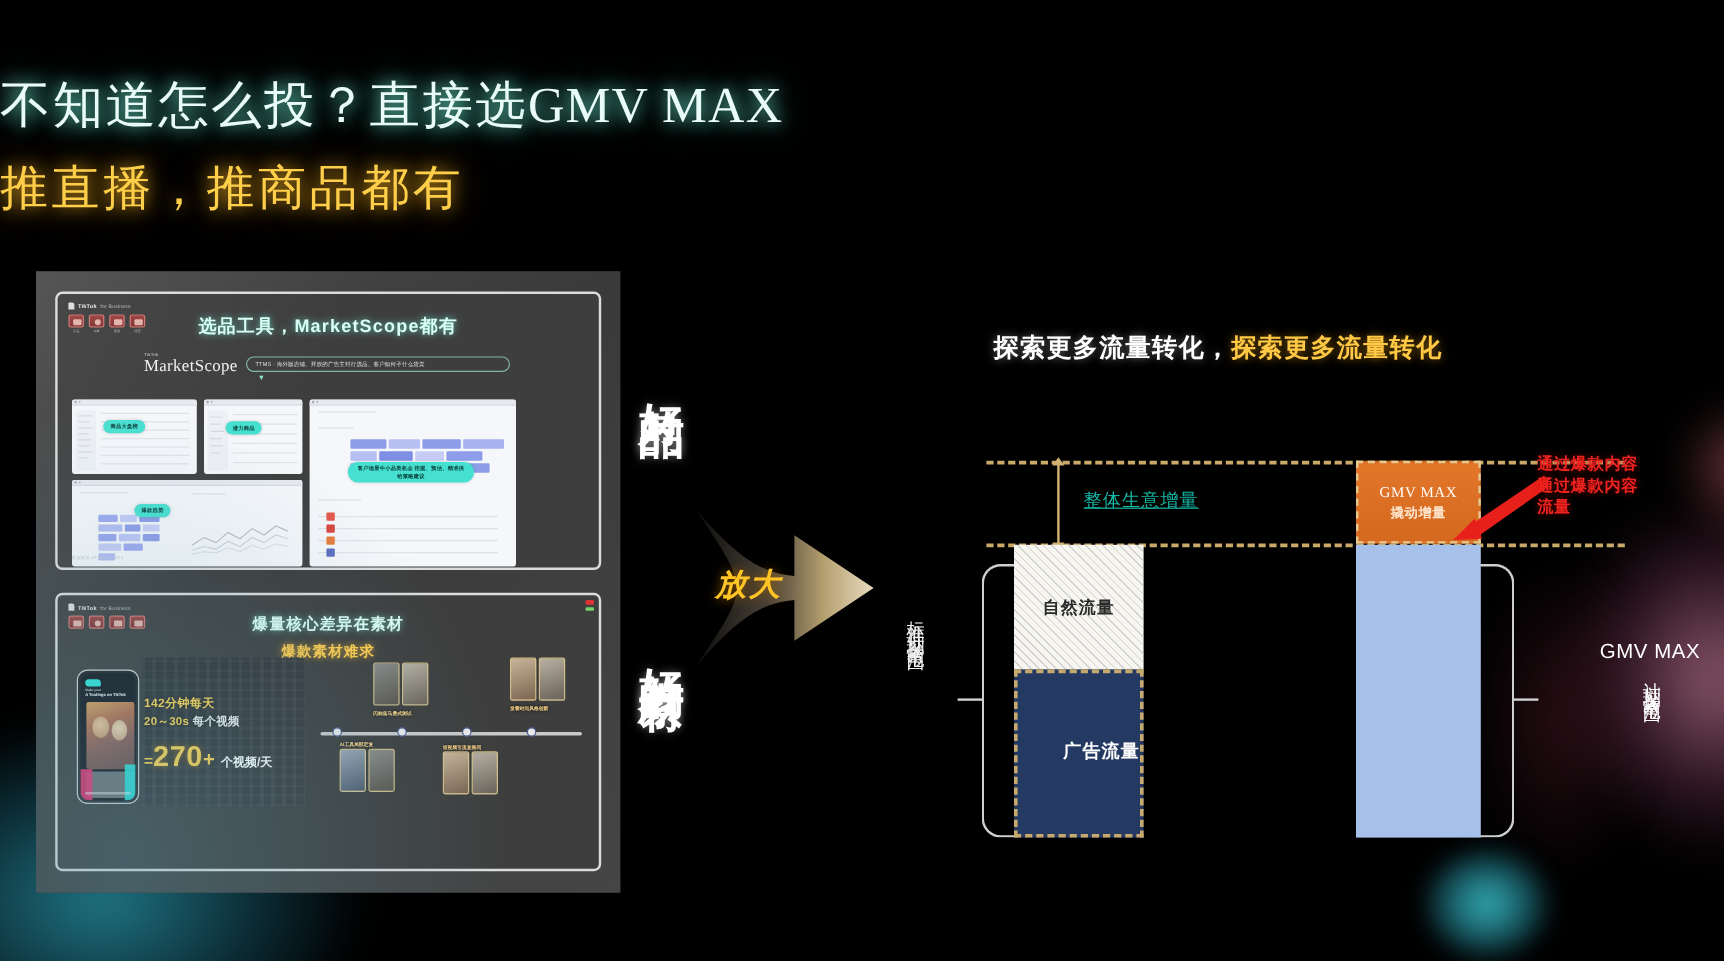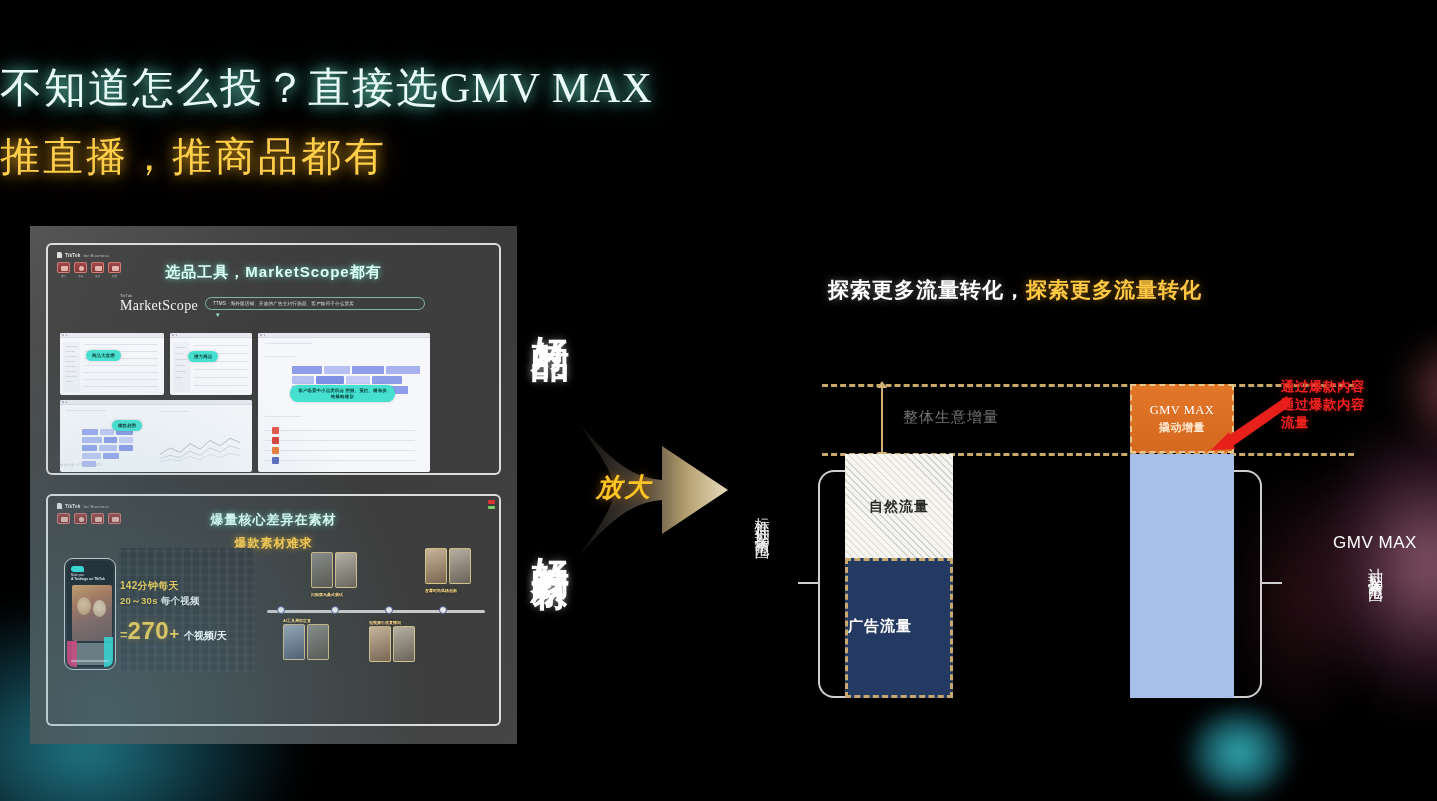--- a/index.html
+++ b/index.html
@@ -239,36 +239,36 @@
   #dash-mid { left:82px; top:83px; width:532px; }
 
   #gap-arrow { position:absolute; left:141px; top:17px; width:2px; height:66px; background:#d2b274; }
   #gap-arrow::before, #gap-arrow::after {
     content:""; position:absolute; left:-4px; width:0; height:0;
     border-left:5px solid transparent; border-right:5px solid transparent;
   }
   #gap-arrow::before { top:-6px; border-bottom:7px solid #d2b274; }
   #gap-arrow::after  { bottom:-6px; border-top:7px solid #d2b274; }
   #gap-label {
-    position:absolute; left:163px; top:38px; font-size:15px; color:#737373; letter-spacing:1px;
+    position:absolute; left:163px; top:38px; font-size:15px; color:#14b8a6; letter-spacing:1px;text-decoration:underline;
   }
 
   #bar-left { position:absolute; left:105px; top:84px; width:108px; height:244px; }
   #bar-left-organic {
     position:absolute; left:0; top:0; width:108px; height:104px;
     background:
       repeating-linear-gradient(45deg, rgba(180,180,180,.55) 0 1px, rgba(0,0,0,0) 1px 5px),
       #f6f5f0;
   }
   #bar-left-ad {
     position:absolute; left:0; top:104px; width:108px; height:140px;
     background:#243a63; border:3px dashed #c7a96d;
   }
   .bar-text-dark { position:absolute; left:0; right:0; text-align:center; color:#2a2a2a; font-size:14px; font-weight:bold; letter-spacing:1px; }
-  .bar-text-light{ position:absolute; left:0; right:0; text-align:left; color:#fff; font-size:15px; font-weight:bold; letter-spacing:1px; }
+  .bar-text-light{ position:absolute; left:0; right:0; text-align:right; color:#fff; font-size:15px; font-weight:bold; letter-spacing:1px; }
 
   #bar-right { position:absolute; left:390px; top:84px; width:104px; height:244px; }
   #bar-right-fill { position:absolute; inset:0; background:#a7c0ea; }
   #bar-right-label {
     position:absolute; left:0; right:0; top:72px; text-align:center; color:#fff;
     font-size:19px; font-weight:bold; letter-spacing:2px; line-height:1.28;
     text-shadow:0 0 5px rgba(0,0,0,.3);
   }
   #gmv-box {
     position:absolute; left:390px; top:14px; width:104px; height:69px;

